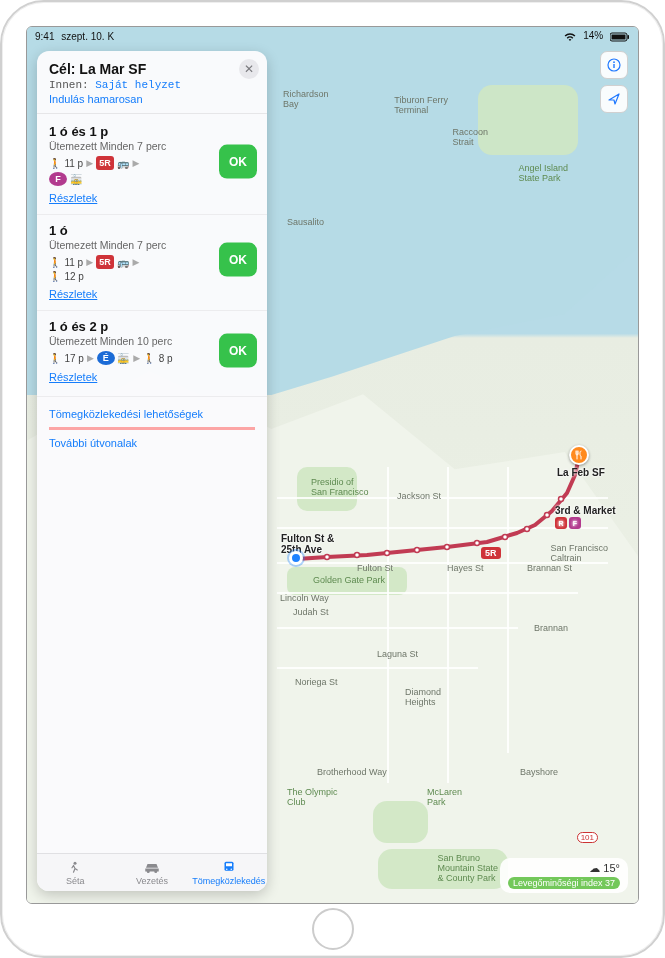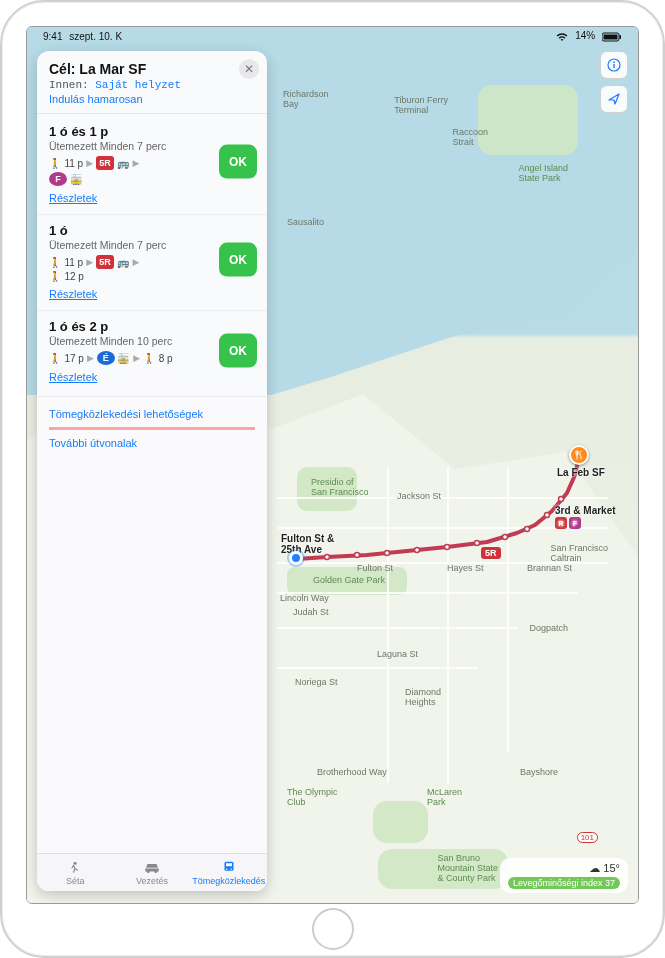--- a/index.html
+++ b/index.html
@@ -43,21 +43,21 @@
   }
   
   .statusbar {
     position: absolute;
     top: 0; left: 0; right: 0;
     height: 18px;
     display: flex;
     justify-content: space-between;
     align-items: center;
     font-size: 10px;
-    padding: 2px 16px;
+    padding: 2px 8px;
     color: #111;
     z-index: 50;
   }
   .statusbar .left span { margin-right: 4px; }
   .statusbar .right span { margin-left: 4px; }
   .wifi, .battery { display:inline-block; }
   .wifi svg, .battery svg { vertical-align: middle; }
 
   
   .map {
@@ -372,21 +372,21 @@
       <div class="map-label" style="top:760px; left:260px; white-space:pre-line; color:#5e8a50;">The Olympic
 Club</div>
       <div class="map-label" style="top:760px; left:400px; white-space:pre-line; color:#5e8a50;">McLaren
 Park</div>
       <div class="map-label" style="top:740px; right:80px;">Bayshore</div>
       <div class="map-label" style="bottom:20px; right:140px; white-space:pre-line; color:#5e8a50;">San Bruno
 Mountain State
 &amp; County Park</div>
       <div class="map-label" style="top:516px; right:30px; white-space:pre-line;">San Francisco
 Caltrain</div>
-      <div class="map-label" style="top:596px; right:70px;">Dogpatch</div>
+      <div class="map-label" style="top:596px; right:70px;">Brannan</div>
       <div class="map-label" style="top:536px; right:66px;">Brannan St</div>
       <div class="map-label" style="bottom:60px; right:40px; background:#fff; border:1px solid #c33; color:#c33; border-radius:6px; padding:0 3px; font-size:8px;">101</div>
     </div>
 
     <div class="map-controls">
       <div class="map-ctrl-btn">
         <svg width="14" height="14" viewBox="0 0 14 14">
             <circle cx="7" cy="7" r="6" fill="none" stroke="#2079ff" stroke-width="1.2"></circle>
             <circle cx="7" cy="4.2" r="0.9" fill="#2079ff"></circle>
             <rect x="6.3" y="6" width="1.4" height="4" fill="#2079ff"></rect>

